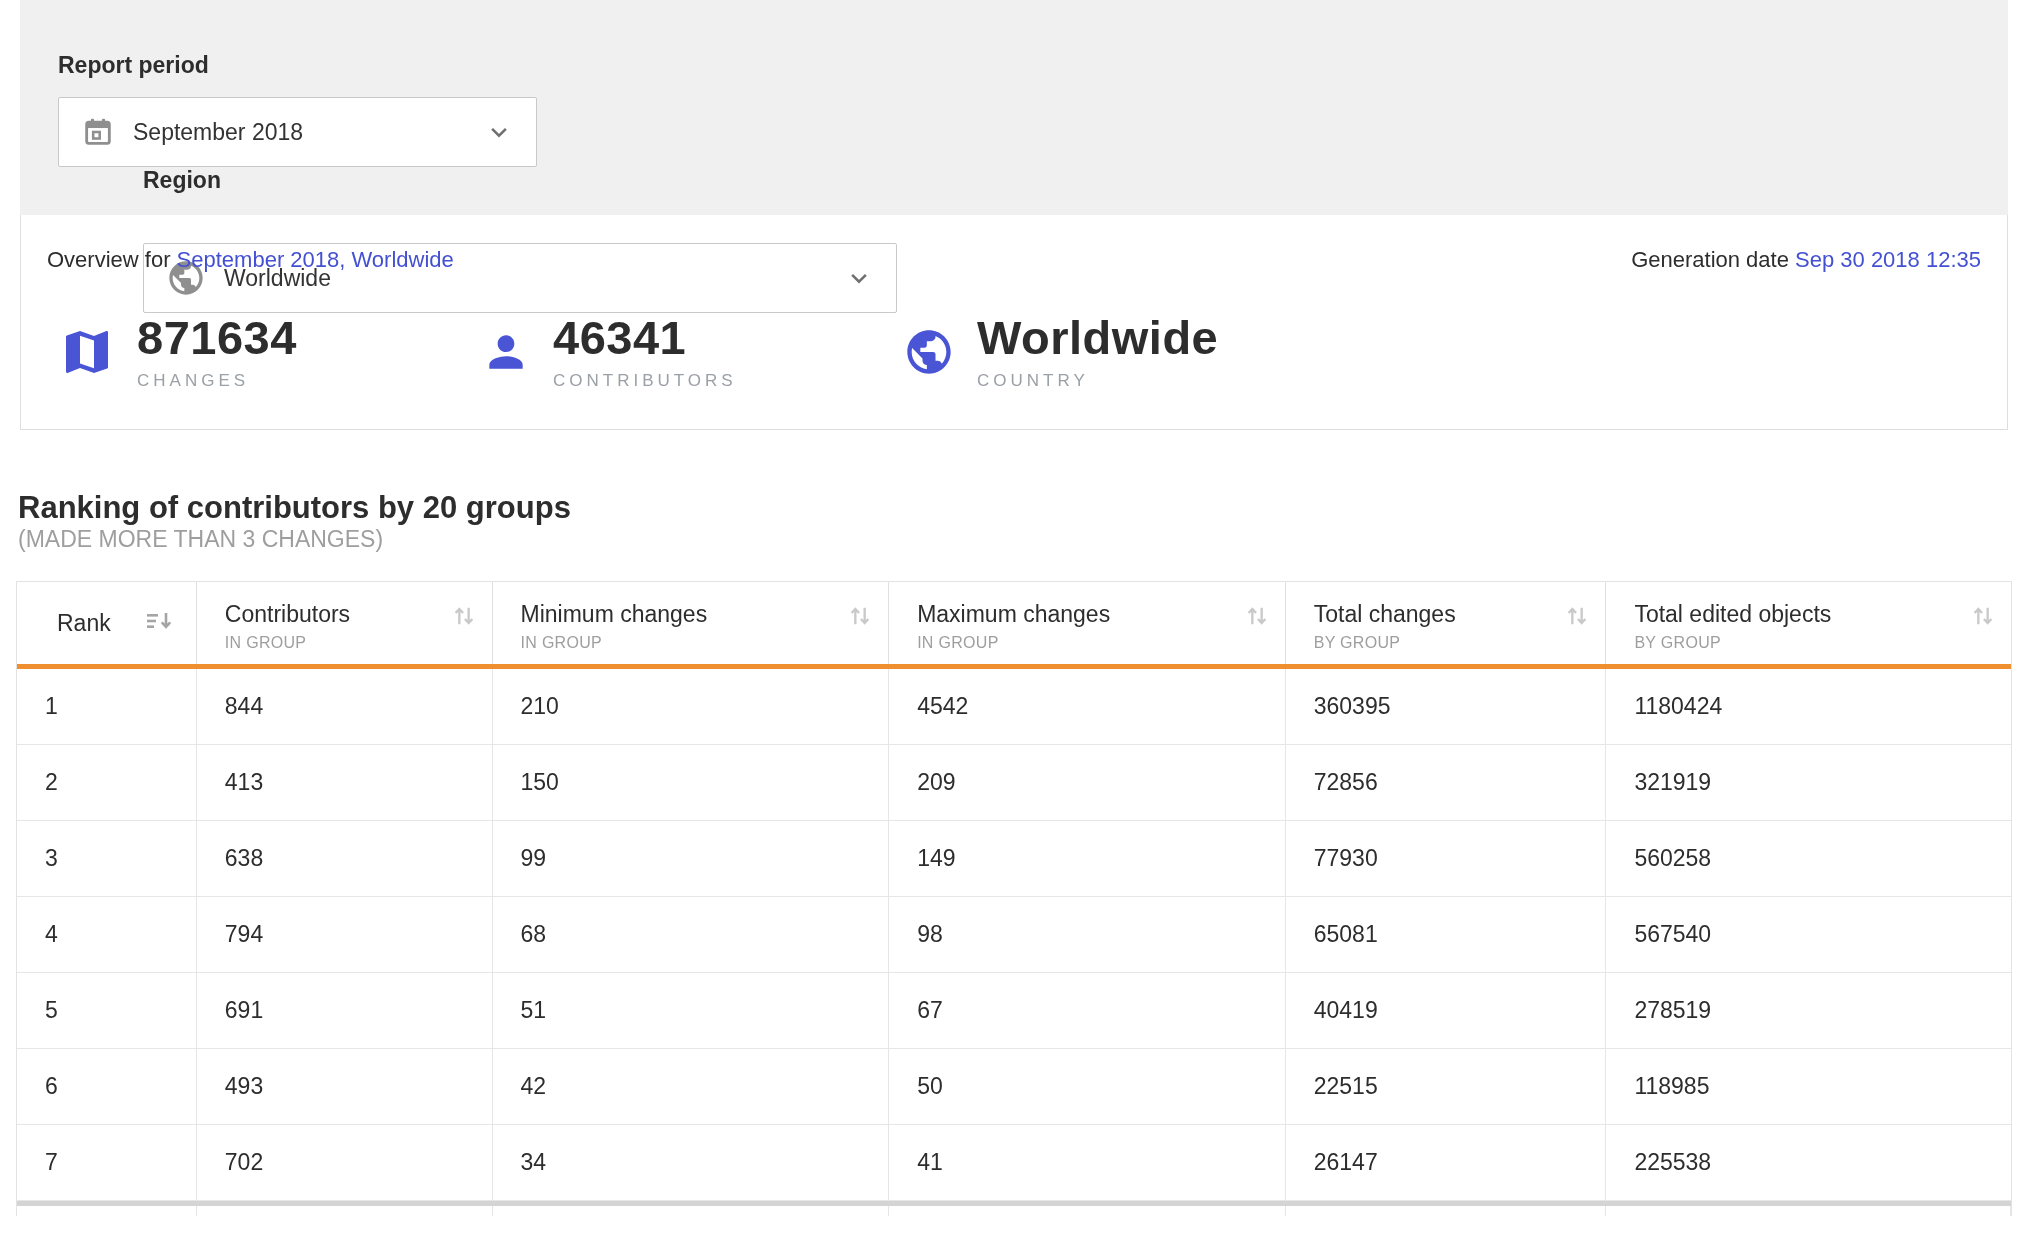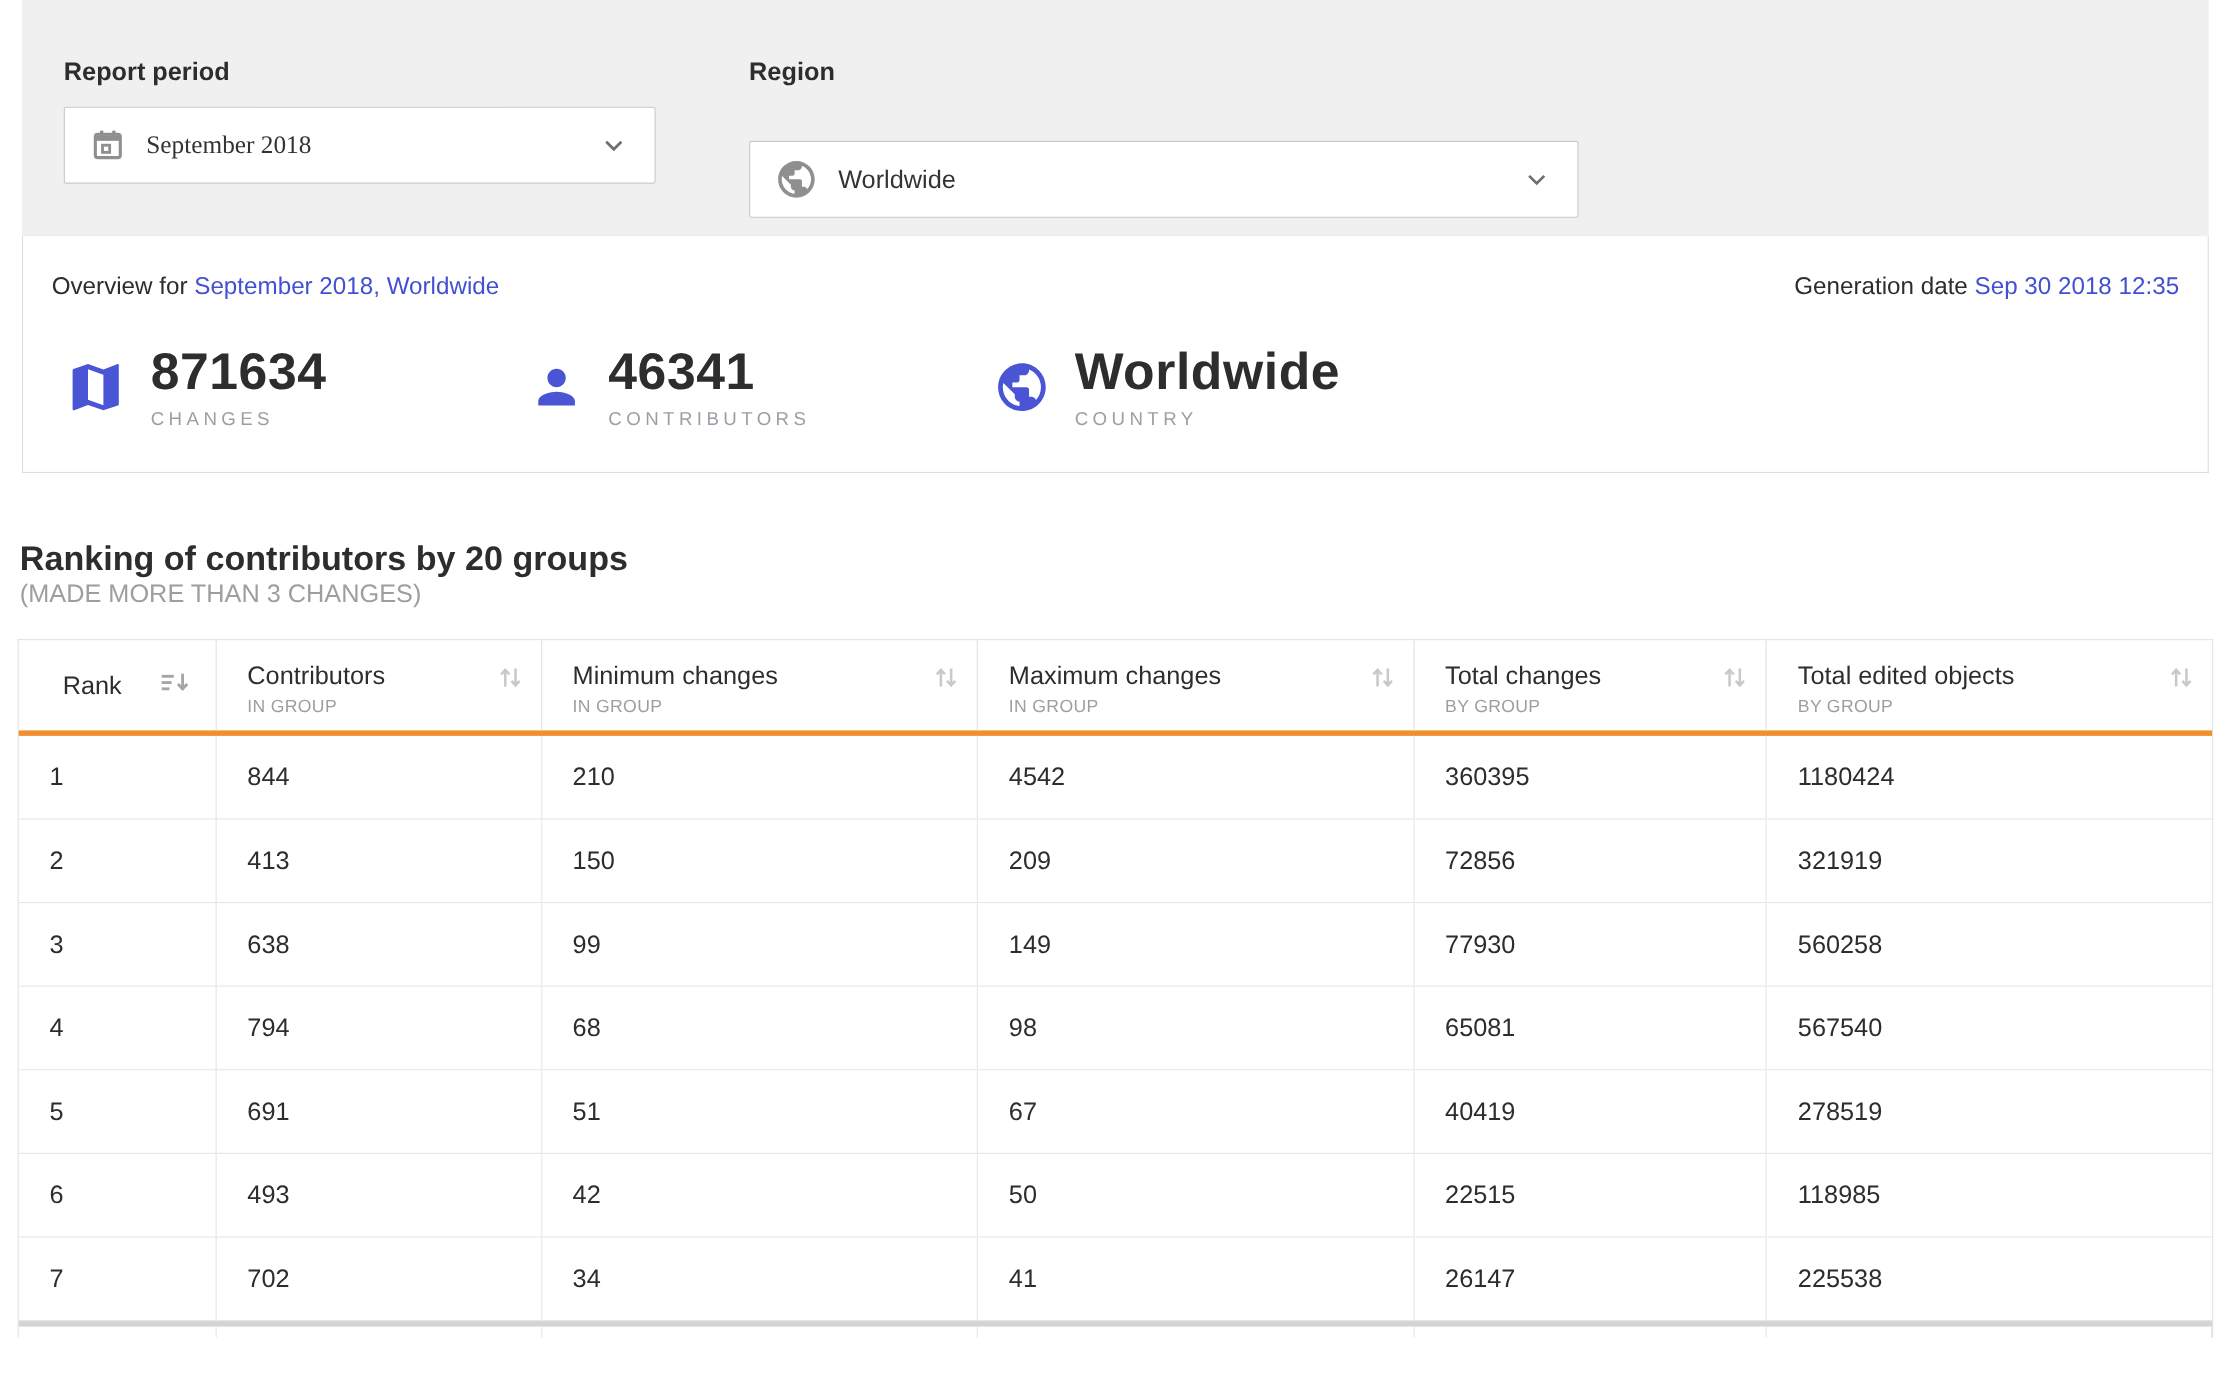--- a/index.html
+++ b/index.html
@@ -7,30 +7,30 @@
   body {
     width:2028px; height:1248px; overflow:hidden;
     background:#ffffff; color:#333;
     font-family:"Liberation Sans", sans-serif;
     position:relative;
   }
 
   
   .filter-panel {
     margin:0 20px; height:215px; background:#f0f0f1;
-    padding:52px 0 0 38px; display:flex;
+    padding:52px 0 0 38px; display:flex;flex-direction:column;
   }
   .filter-group { display:flex; flex-direction:column; }
   .filter-group + .filter-group { margin-left:85px;gap:31px; }
   .filter-label { font-size:23px; font-weight:700; color:#2d2d2d; margin-bottom:18px; }
   .dropdown {
     height:70px; background:#fff; border:1px solid #c9c9c9; border-radius:2px;
     display:flex; align-items:center; padding:0 22px; cursor:pointer;
   }
-  .dd-period { width:538px;font-family:Liberation Serif, serif; }
+  .dd-period { width:479px; }
   .dd-region { width:754px; }
   .dropdown .dd-icon { margin-right:18px; flex:0 0 auto; display:flex; }
   .dropdown .dd-value { font-size:23px; color:#333; }
   .dropdown .chevron { margin-left:auto; display:flex; }
 
   
   .overview-card {
     margin:0 20px; height:215px; background:#fff;
     border:1px solid #dedede; border-top:none;
     padding:32px 26px 0 26px;

